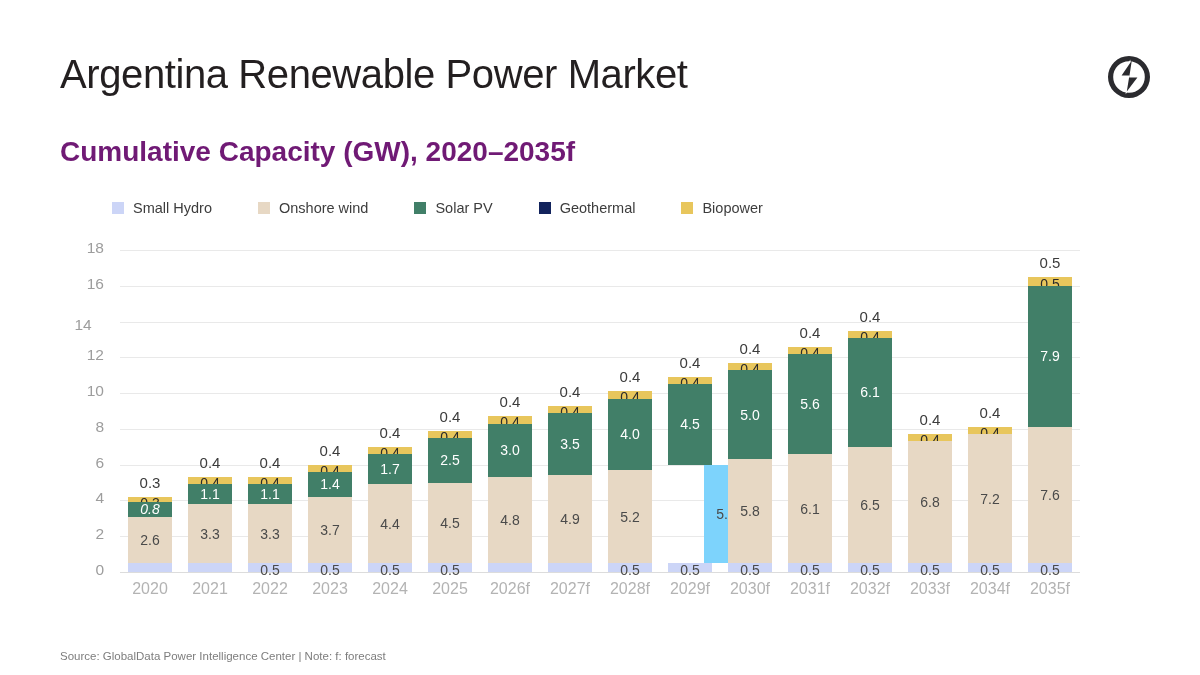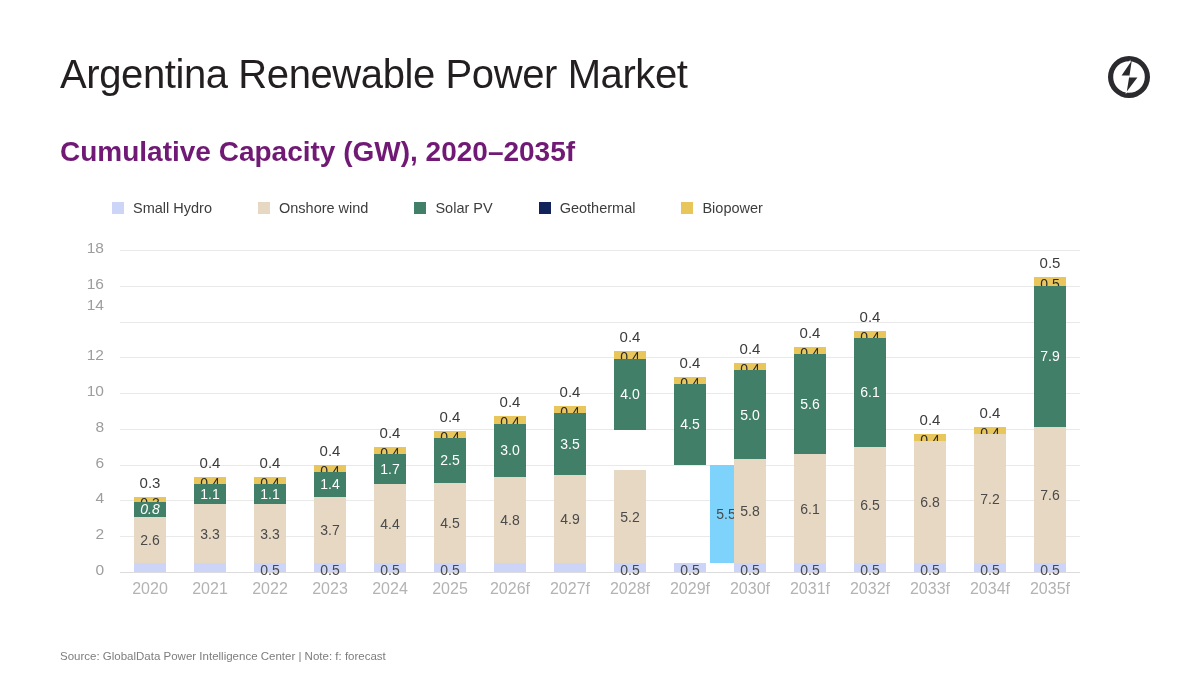--- a/index.html
+++ b/index.html
@@ -120,21 +120,21 @@
   .barcol {
     flex: 1 1 0;
     height: 100%;
     position: relative;
     display: flex;
     flex-direction: column;
     justify-content: flex-end;
     align-items: center;
   }
   .bar {
-    width: 32px;
+    width: 44px;
     position: relative;
     display: flex;
     flex-direction: column;
     justify-content: flex-end;
   }
   .seg {
     width: 100%;
     position: relative;
     display: flex;
     align-items: center;
@@ -225,21 +225,21 @@
     </div>
 
   <div class="ylabels">
       <div class="ylabel" style="top: 322px;">0</div>
       <div class="ylabel" style="top: 286.222px;">2</div>
       <div class="ylabel" style="top: 250.444px;">4</div>
       <div class="ylabel" style="top: 214.667px;">6</div>
       <div class="ylabel" style="top: 178.889px;">8</div>
       <div class="ylabel" style="top: 143.111px;">10</div>
       <div class="ylabel" style="top: 107.333px;">12</div>
-      <div class="ylabel" style="top: 57px;">14</div>
+      <div class="ylabel" style="top: 77px; text-align: center;">14</div>
       <div class="ylabel" style="top: 35.7778px;">16</div>
       <div class="ylabel" style="top: 0px;">18</div>
     </div>
 
   <div class="plot">
     <div class="gridlines">
         <div class="gridline axis-zero" style="top: 322px;"></div>
         <div class="gridline" style="top: 286.222px;"></div>
         <div class="gridline" style="top: 250.444px;"></div>
         <div class="gridline" style="top: 214.667px;"></div>
@@ -381,21 +381,21 @@
         </div>
         <div class="barcol">
           <div class="bar">
             <div class="top-label">0.4</div>
             <div class="seg seg-bio" style="height: 7.15556px; background: rgb(232, 198, 92);">
               <span class="seg-val" style="position: absolute; left: 50%; transform: translateX(-50%); top: -1px;">0.4</span>
             </div>
             <div class="seg seg-solar" style="height: 71.5556px; background: rgb(65, 127, 104);">
               <span class="seg-val">4.0</span>
             </div>
-            <div class="seg seg-wind" style="height: 93.0222px; background: rgb(231, 216, 196); margin-top: 40px;">
+            <div class="seg seg-wind" style="height: 93.0222px; background: rgb(231, 216, 196);">
               <span class="seg-val">5.2</span>
             </div>
             <div class="seg seg-hydro" style="height: 8.94444px; background: rgb(204, 213, 247);">
               <span class="seg-val" style="position: absolute; left: 50%; transform: translateX(-50%); top: 0px;">0.5</span>
             </div>
           </div>
         </div>
         <div class="barcol">
           <div class="bar">
             <div class="top-label">0.4</div>

